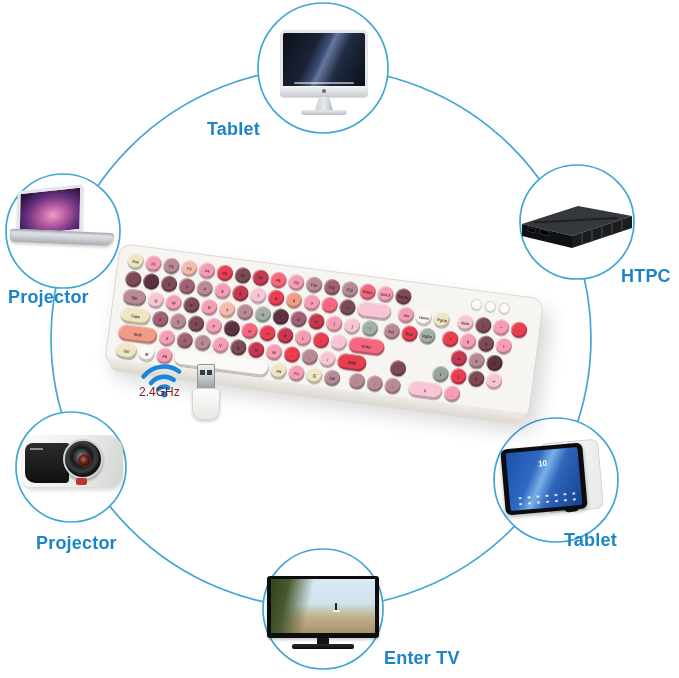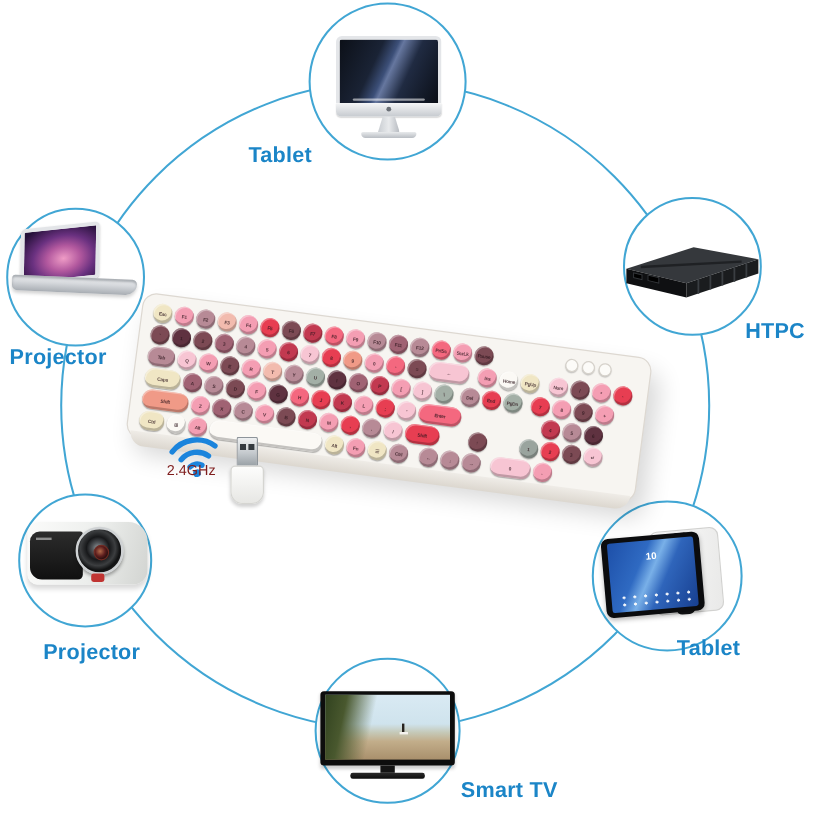--- a/index.html
+++ b/index.html
@@ -320,15 +320,15 @@
   <div class="usb">
     <div class="usb-metal"></div>
     <div class="usb-body"></div>
   </div>
 
   <div class="dev-label" style="left:207px;top:119px;">Tablet</div>
   <div class="dev-label" style="left:8px;top:287px;">Projector</div>
   <div class="dev-label" style="left:621px;top:266px;">HTPC</div>
   <div class="dev-label" style="left:36px;top:533px;">Projector</div>
   <div class="dev-label" style="left:564px;top:530px;">Tablet</div>
-  <div class="dev-label" style="left:384px;top:648px;">Smart TV</div>
+  <div class="dev-label" style="left:384px;top:648px;">Enter TV</div>
 
 </div>
 
 </body></html>

